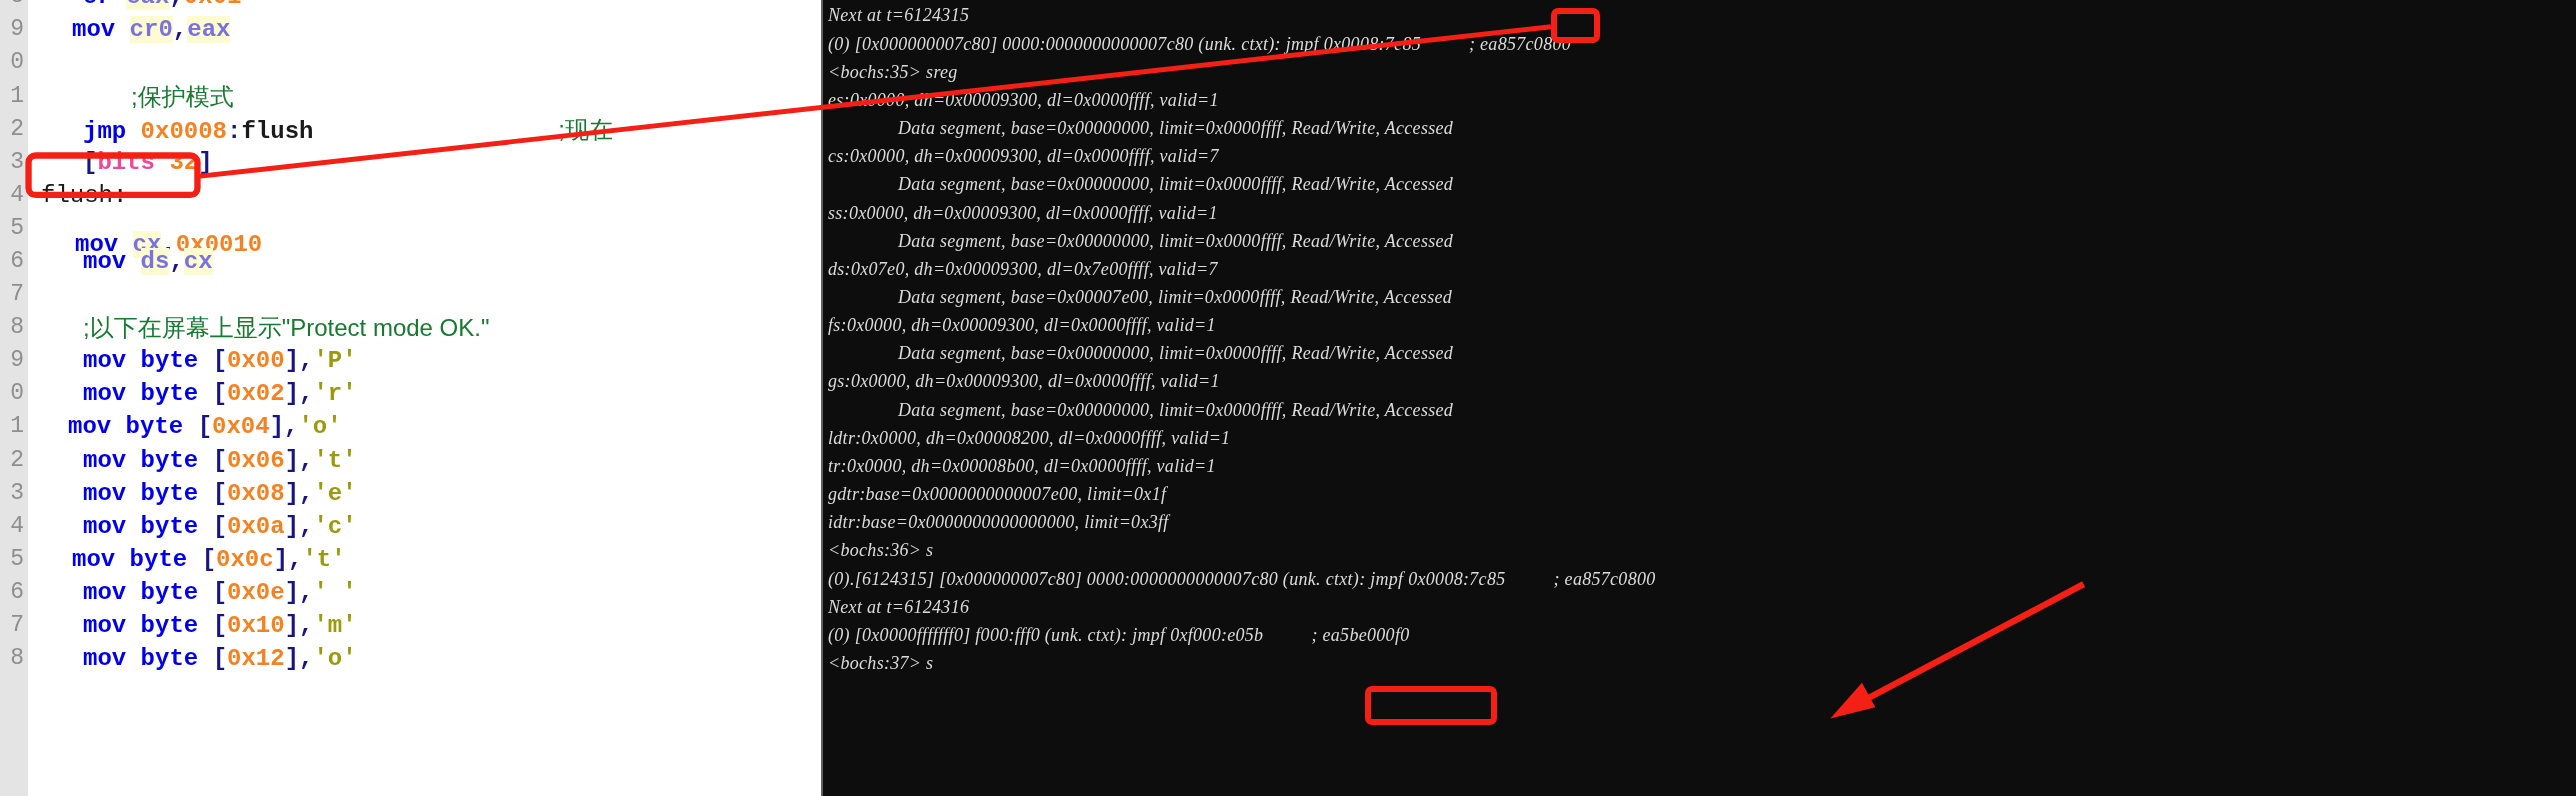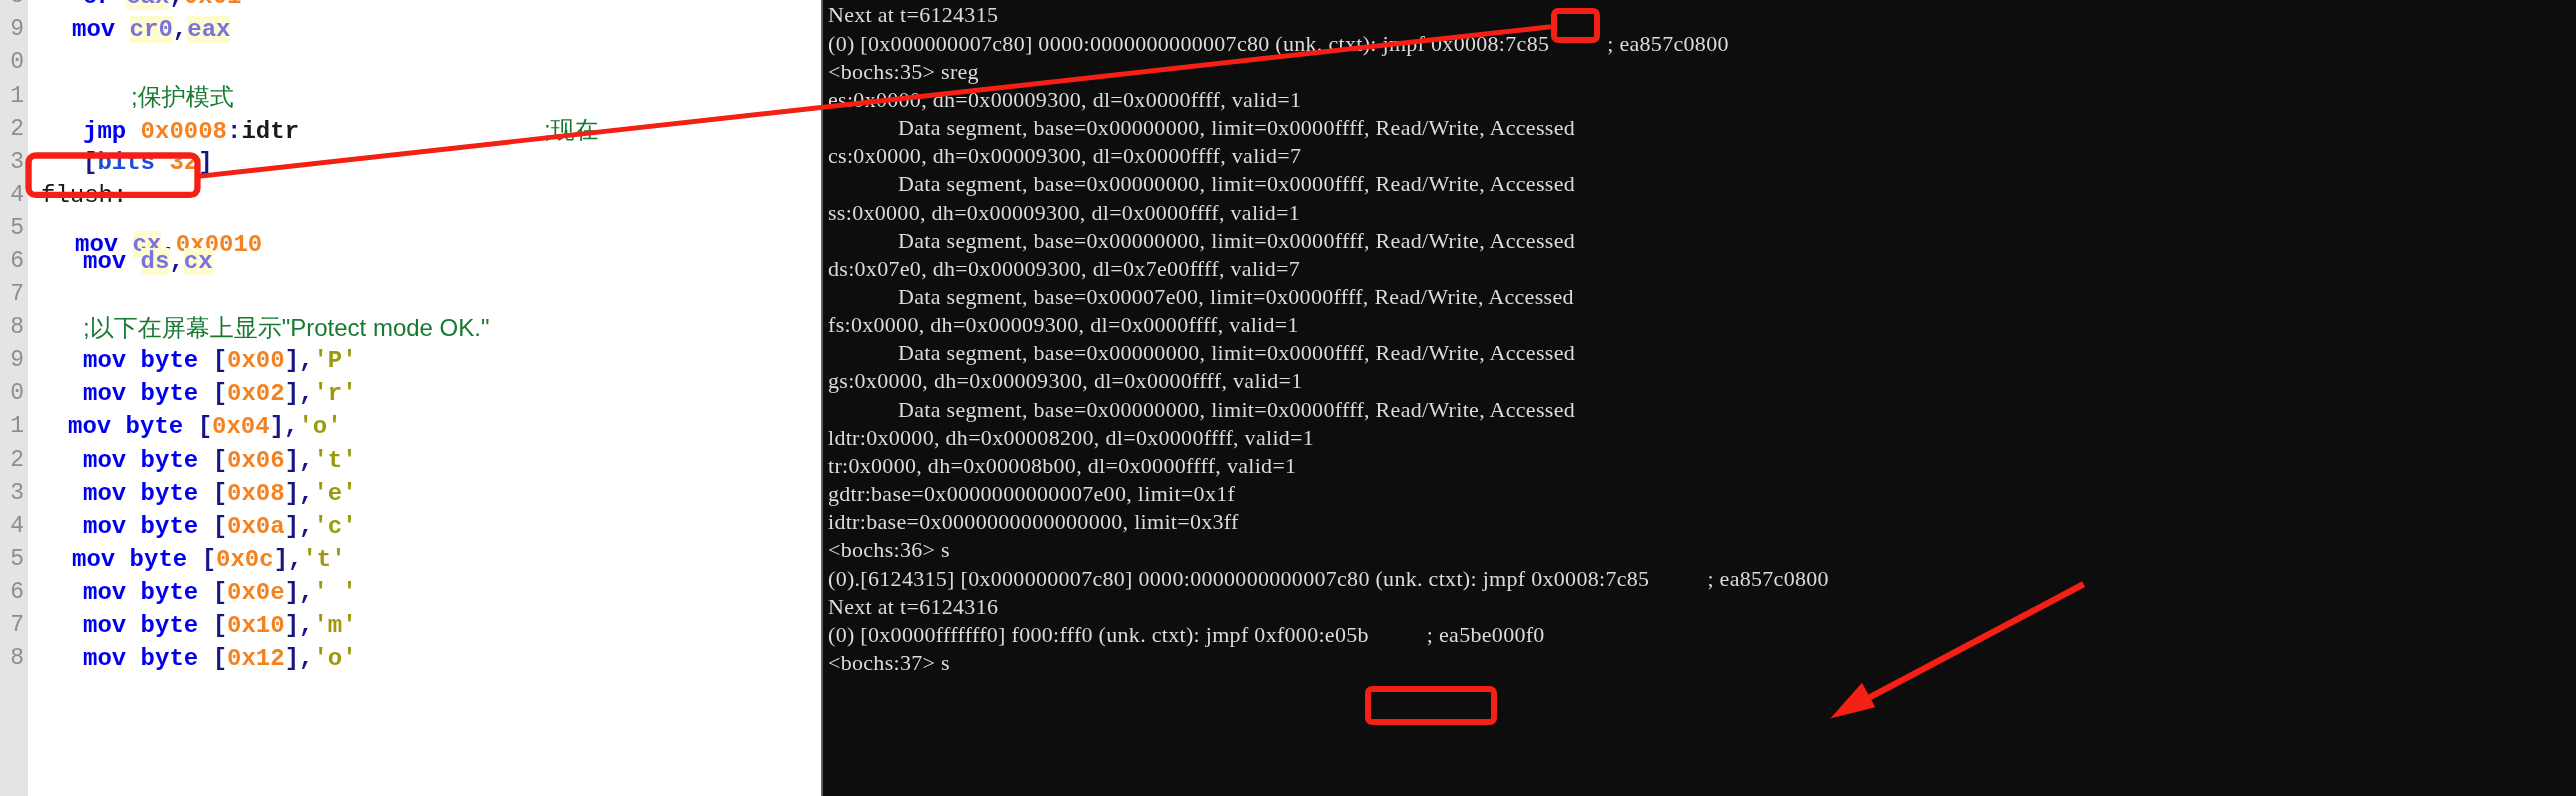--- a/index.html
+++ b/index.html
@@ -29,37 +29,38 @@
   }
   .ltext{position:absolute;left:41px;}
 
   .kw{color:#0000ee;}
   .reg{color:#7a72e0;background:#fdfbcf;}
   .num{color:#f58220;}
   .cmt{color:#167a30;font-weight:normal;font-family:"Liberation Sans","DejaVu Sans",sans-serif;}
   .plain{color:#1a1a1a;}
   .punct{color:#151585;}
   .str{color:#9a9a0c;}
-  .typ{color:#1d4ed8;}
+  .typ{color:#ec4899;}
   .lbl{color:#1a1a1a;font-weight:normal;}
 
   
   #terminal{
     position:absolute;left:821px;top:0;width:1755px;height:796px;
     background:#0d0d0d;overflow:hidden;
   }
   #terminal-frame{
     position:absolute;left:0;top:0;width:1755px;height:796px;
     border-left:2.1px solid #5f5f5f;box-sizing:border-box;
   }
   .term-line{
     position:absolute;left:7px;height:28px;line-height:28px;
-    white-space:pre;color:#dcdcdc;font-size:22px;
+    white-space:pre;color:#dcdcdc;font-size:18px;
     font-family:"Liberation Serif","DejaVu Serif",serif;
     letter-spacing:0.3px;
+    font-style:italic;
   }
   .term-line.ind{left:77px;}
 
   
   .hbox{
     position:absolute;border:6.3px solid #f41f15;border-radius:7px;
     box-sizing:border-box;pointer-events:none;
   }
   #annot-text{
     position:absolute;right:5.6px;top:30px;width:493px;
@@ -75,21 +76,21 @@
 </head>
 <body>
 
 <div id="editor">
   <div id="gutter"></div>
   <div id="code-lines">
       <div class="code-line" style="top: -20px;"><span class="lnum">8</span><span class="ltext" style="left: 83px;"><span class="kw">or </span><span class="reg">eax</span><span class="punct">,</span><span class="num">0x01</span></span></div>
       <div class="code-line" style="top: 13.4px;"><span class="lnum">9</span><span class="ltext" style="left: 72px; text-align: center;"><span class="kw">mov </span><span class="reg">cr0</span><span class="punct">,</span><span class="reg">eax</span></span></div>
       <div class="code-line" style="top: 46px;"><span class="lnum">0</span><span class="ltext" style="left: 83px;"></span></div>
       <div class="code-line" style="top: 80px;"><span class="lnum">1</span><span class="ltext" style="left: 83px; margin-left: 48px;"><span class="cmt">;保护模式</span></span></div>
-      <div class="code-line" style="top: 113px;"><span class="lnum">2</span><span class="ltext" style="left: 83px;"><span class="kw">jmp </span><span class="num">0x0008</span><span class="punct">:</span><span class="plain">idtr</span><span class="plain">                 </span><span class="cmt">;现在</span></span></div>
+      <div class="code-line" style="top: 113px;"><span class="lnum">2</span><span class="ltext" style="left: 83px;"><span class="kw">jmp </span><span class="num">0x0008</span><span class="punct">:</span><span class="plain">flush</span><span class="plain">                 </span><span class="cmt">;现在</span></span></div>
       <div class="code-line" style="top: 146px;"><span class="lnum">3</span><span class="ltext" style="left: 83px;"><span class="punct">[</span><span class="typ">bits</span><span class="plain"> </span><span class="num">32</span><span class="punct">]</span></span></div>
       <div class="code-line" style="top: 179px;"><span class="lnum">4</span><span class="ltext" style="left: 41px;"><span class="lbl">flush:</span></span></div>
       <div class="code-line" style="top: 212px;"><span class="lnum">5</span><span class="ltext" style="left: 75px; margin-top: 16px;"><span class="kw">mov </span><span class="reg">cx</span><span class="punct">,</span><span class="num">0x0010</span></span></div>
       <div class="code-line" style="top: 245px;"><span class="lnum">6</span><span class="ltext" style="left: 83px;"><span class="kw">mov </span><span class="reg">ds</span><span class="punct">,</span><span class="reg">cx</span></span></div>
       <div class="code-line" style="top: 278px;"><span class="lnum">7</span><span class="ltext" style="left: 83px;"></span></div>
       <div class="code-line" style="top: 311px;"><span class="lnum">8</span><span class="ltext" style="left: 83px;"><span class="cmt">;以下在屏幕上显示"Protect mode OK."</span></span></div>
       <div class="code-line" style="top: 344px;"><span class="lnum">9</span><span class="ltext" style="left: 83px;"><span class="kw">mov byte </span><span class="punct">[</span><span class="num">0x00</span><span class="punct">]</span><span class="punct">,</span><span class="str">'P'</span></span></div>
       <div class="code-line" style="top: 377px;"><span class="lnum">0</span><span class="ltext" style="left: 83px;"><span class="kw">mov byte </span><span class="punct">[</span><span class="num">0x02</span><span class="punct">]</span><span class="punct">,</span><span class="str">'r'</span></span></div>
       <div class="code-line" style="top: 410px;"><span class="lnum">1</span><span class="ltext" style="left: 68px;"><span class="kw">mov byte </span><span class="punct">[</span><span class="num">0x04</span><span class="punct">]</span><span class="punct">,</span><span class="str">'o'</span></span></div>
       <div class="code-line" style="top: 444px;"><span class="lnum">2</span><span class="ltext" style="left: 83px;"><span class="kw">mov byte </span><span class="punct">[</span><span class="num">0x06</span><span class="punct">]</span><span class="punct">,</span><span class="str">'t'</span></span></div>

